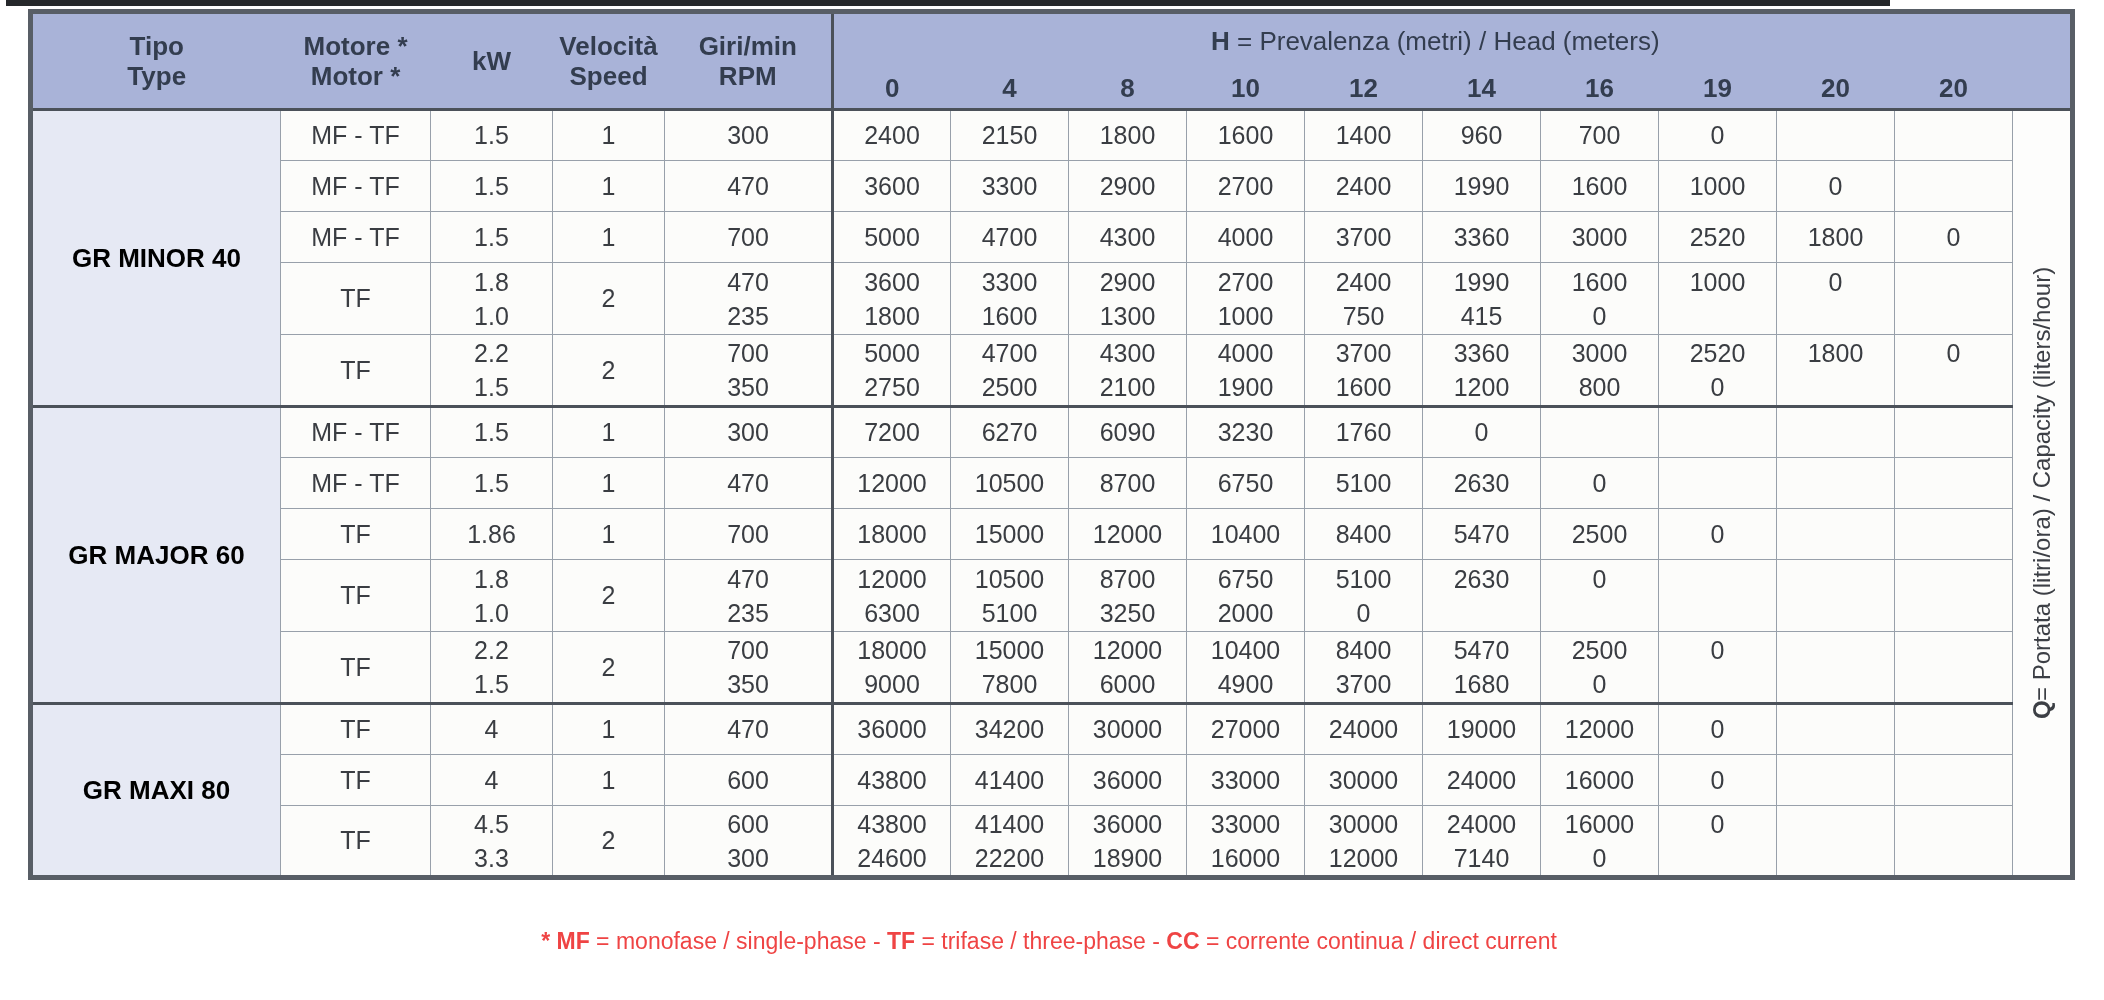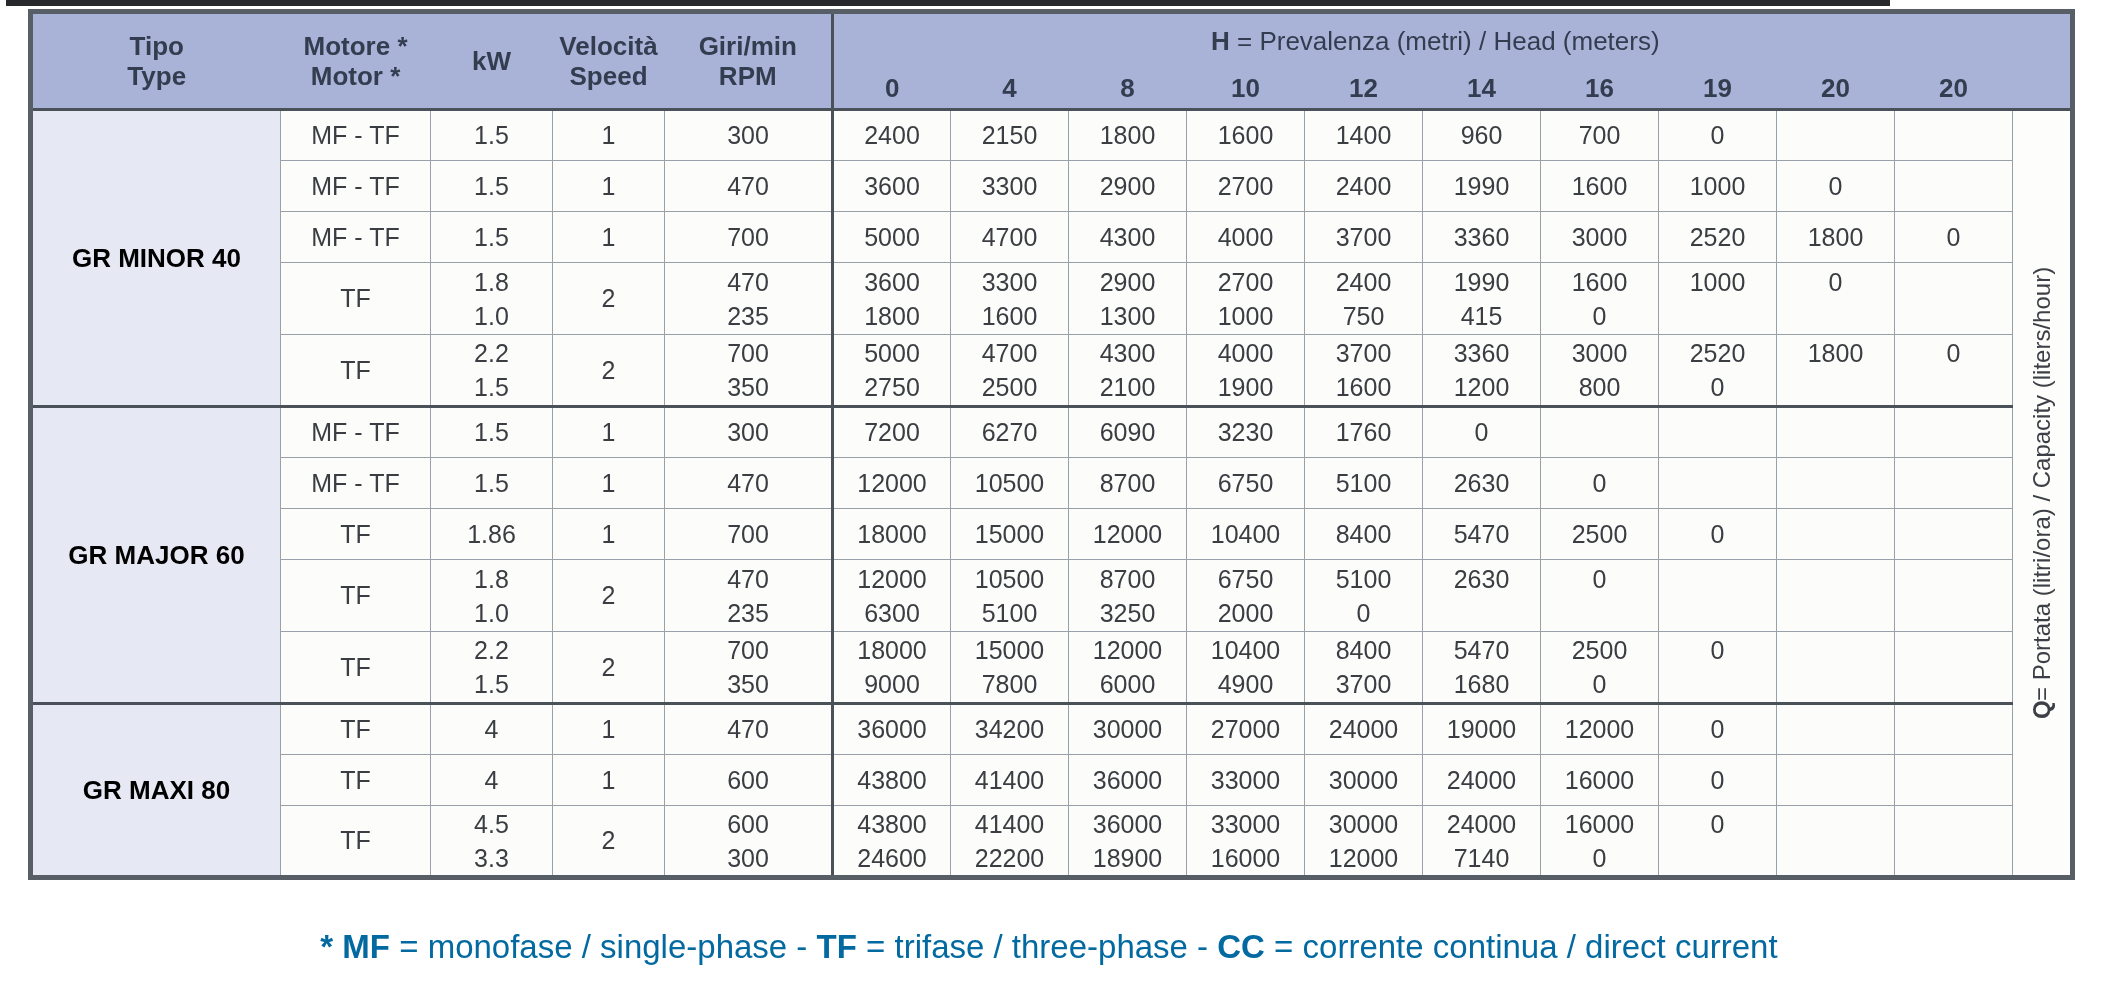--- a/index.html
+++ b/index.html
@@ -59,21 +59,21 @@
   }
   .q-rot{
     position:absolute;left:0;top:0;width:100%;height:100%;
     display:flex;align-items:center;justify-content:center;
     writing-mode:vertical-rl;transform:rotate(180deg);
     white-space:nowrap;font-size:24px;color:#3c3f45;
   }
   .q-rot .b{font-weight:bold;}
   .footnote{
     position:absolute;left:28px;top:928px;width:2042px;
-    text-align:center;font-size:33px;color:#0369a1;
+    text-align:center;font-size:23px;color:#ef4444;
   }
   .footnote .b{font-weight:bold;}
 </style>
 </head>
 <body>
 
 <div class="top-rule"></div>
 
 <table class="spec-table">
   <colgroup>

